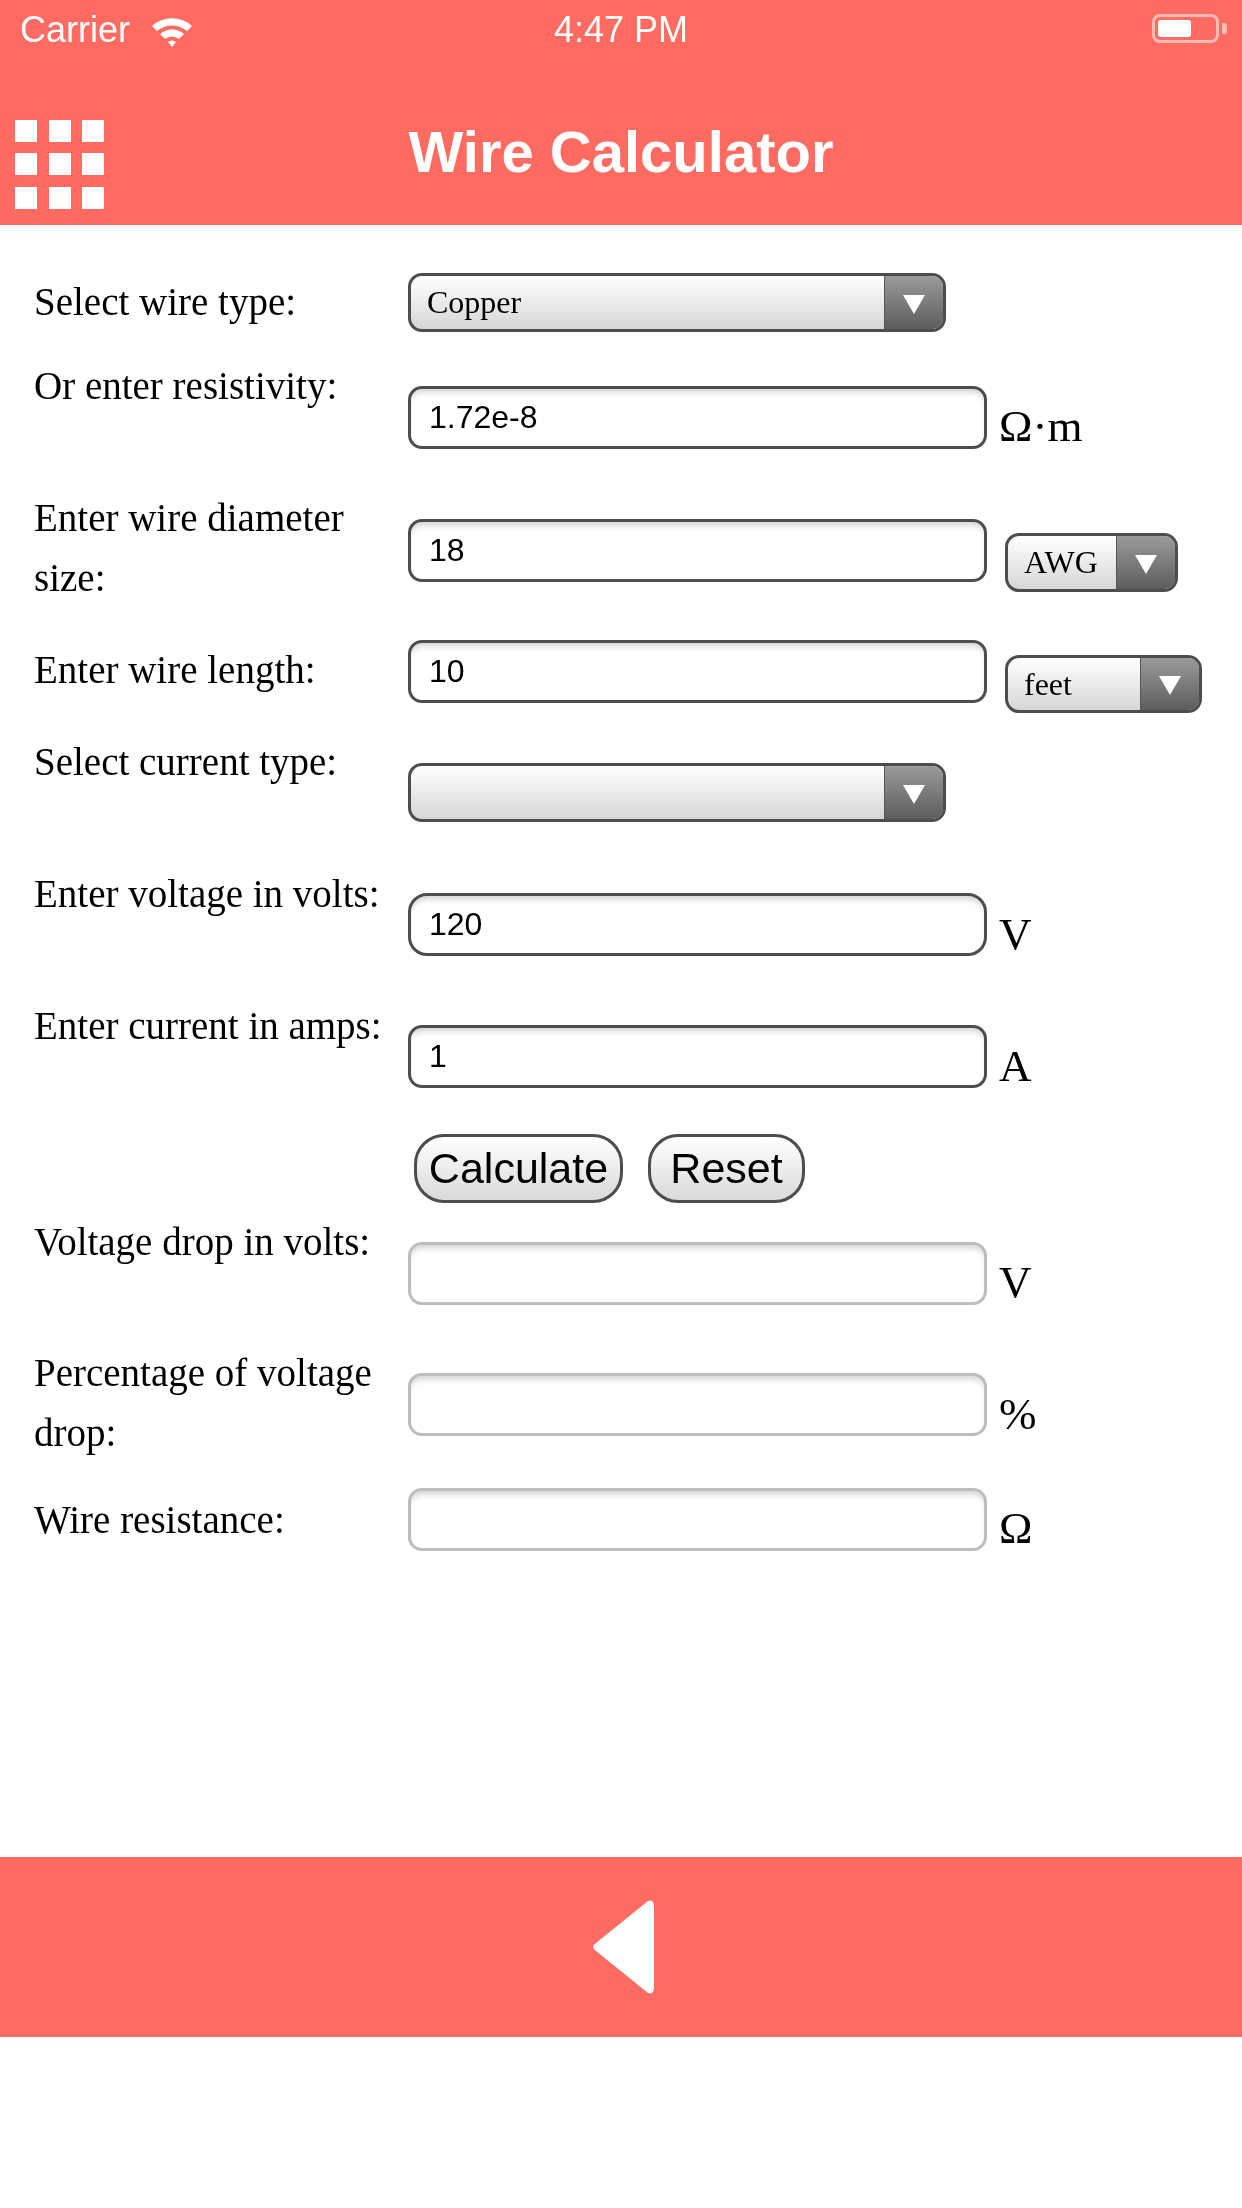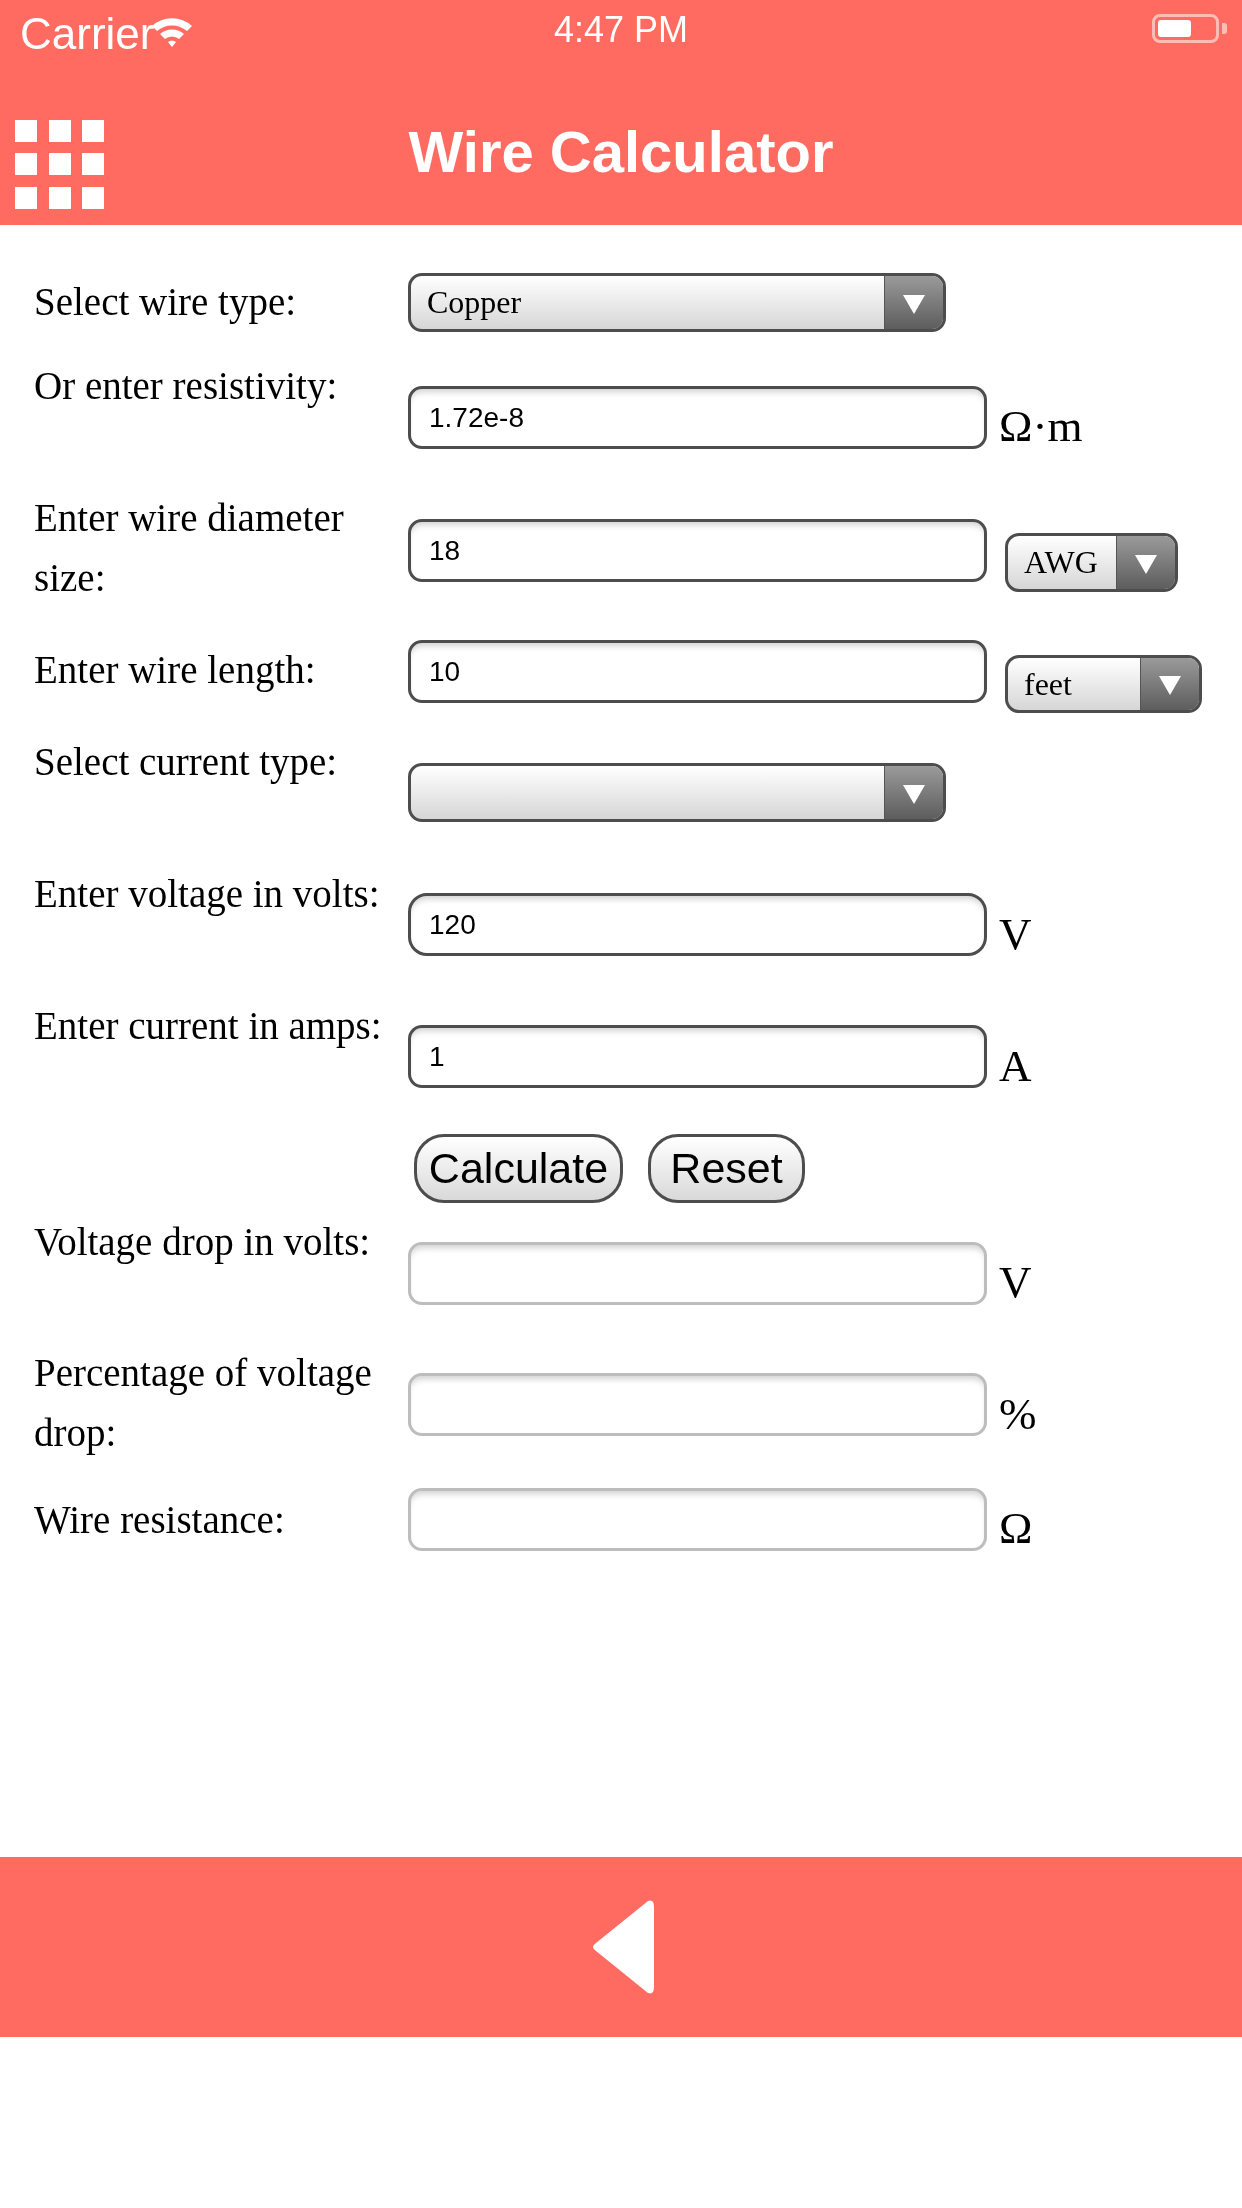--- a/index.html
+++ b/index.html
@@ -2,38 +2,38 @@
 <html><head>
 <meta charset="utf-8">
 <style>
   html, body { margin:0; padding:0; }
   body {
     width:1242px; height:2208px; position:relative; overflow:hidden;
     background:#ffffff; font-family:"Liberation Sans", sans-serif;
   }
   .abs { position:absolute; }
   .topbar { left:0; top:0; width:1242px; height:225px; background:#FF6B61; }
-  .status-carrier { left:20px; top:9px; font-size:44px; color:#fff; font-family:"Liberation Sans", sans-serif; }
+  .status-carrier { left:20px; top:9px; font-size:36px; color:#fff; font-family:"Liberation Sans", sans-serif; }
   .status-time { left:0; width:1242px; top:9px; text-align:center; font-size:36px; color:#fff; }
   .wifi { left:150px; top:14px; width:44px; height:34px; }
   .battery { left:1152px; top:14px; width:67px; height:29px; border:3px solid rgba(255,255,255,0.55); border-radius:8px; box-sizing:border-box; }
   .battery-fill { left:3px; top:3px; width:33px; height:17px; background:#fff; border-radius:3px; }
   .battery-tip { left:1222px; top:23px; width:5px; height:11px; background:rgba(255,255,255,0.55); border-radius:0 3px 3px 0; }
   .grid-icon { left:15px; top:120px; width:92px; height:92px; }
   .grid-icon span { position:absolute; width:22px; height:22px; background:#fff; }
   .title { left:0; top:118px; width:1242px; text-align:center; color:#fff; font-weight:bold; font-size:58px; font-family:"Liberation Sans", sans-serif; }
 
   .label { left:34px; font-family:"Liberation Serif", serif; font-size:39px; line-height:60px; color:#000; width:360px; }
   .unit { font-family:"Liberation Serif", serif; font-size:45px; color:#000; }
 
   .field {
     left:408px; width:579px; height:63px; box-sizing:border-box;
     border:3px solid #4d4d4d; border-radius:14px; background:#fff;
     box-shadow: inset 0 6px 6px -3px rgba(0,0,0,0.18);
-    font-family:"Liberation Sans", sans-serif; font-size:28px; color:#000;
+    font-family:"Liberation Sans", sans-serif; font-size:32px; color:#000;
     padding:0 0 0 18px; line-height:57px; outline:none;
   }
   .field.out { border-color:#bdbdbd; }
 
   .select {
     box-sizing:border-box; border:3px solid #4d4d4d; border-radius:14px; overflow:hidden;
     background:linear-gradient(#ffffff, #d6d6d6);
     font-family:Liberation Serif, serif; font-size:32px; color:#000;
   }
   .select .val { position:absolute; left:16px; top:0; bottom:0; display:flex; align-items:center; }

